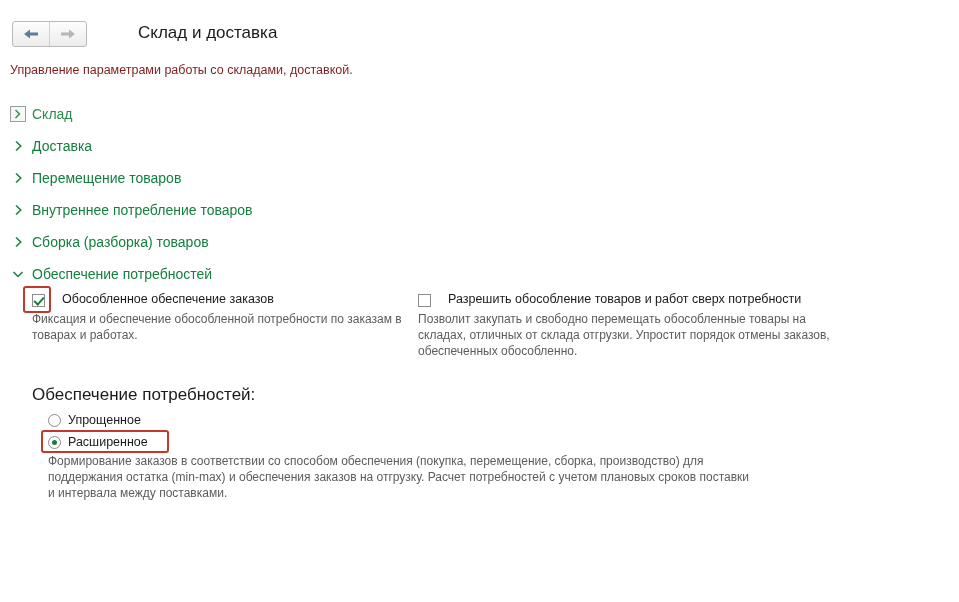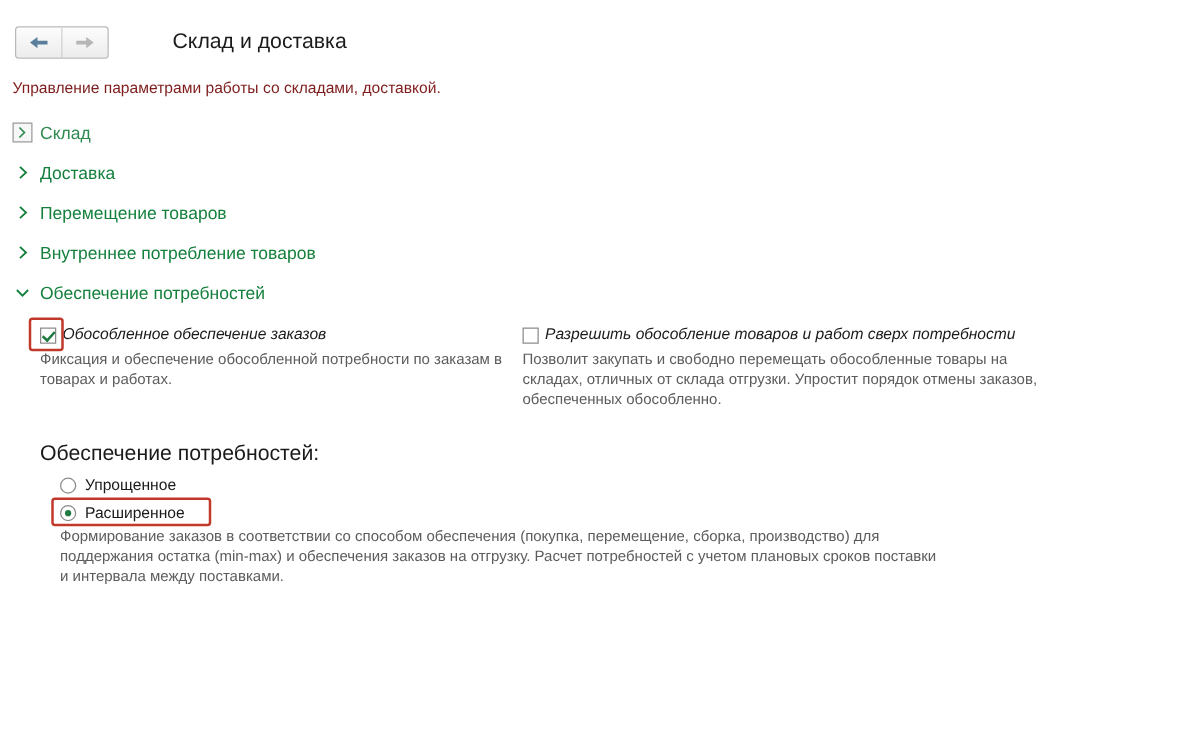--- a/index.html
+++ b/index.html
@@ -58,21 +58,21 @@
     color: #7f1d1d;
   }
   .sections {
     position: absolute;
     left: 10px;
     top: 98px;
     width: 930px;
   }
   .section-head {
     display: flex;
-    align-items: flex-start;
+    align-items: center;
     height: 32px;
     cursor: pointer;
   }
   .chev {
     width: 16px;
     height: 16px;
     margin-right: 6px;
     display: inline-flex;
     align-items: center;
     justify-content: center;
@@ -96,23 +96,22 @@
   }
   .two-col {
     display: flex;
     gap: 0px;
   }
   .col-left { width: 400px; padding-left: 22px; box-sizing: border-box; }
   .col-right { width: 430px; padding-left: 8px; box-sizing: border-box;}
   .chk-row {
     display: flex;
     align-items: flex-end;
-    gap: 5px;
-    position: relative;
-    font-style: italic;
+    gap: 17px;
+    position: relative;
   }
   .checkbox {
     width: 13px;
     height: 13px;
     border: 1px solid #8c8c8c;
     background: #fff;
     box-sizing: border-box;
     position: relative;
     flex: none;
     margin-top: 1px;
@@ -251,20 +250,28 @@
 
   <div class="section-head">
     <span class="chev">
       <svg width="9" height="12" viewBox="0 0 9 12">
           <path d="M2 1.5 L6.8 6 L2 10.5" fill="none" stroke="#15803d" stroke-width="1.5"></path>
         </svg>
     </span>
     <span class="sec-label">Внутреннее потребление товаров</span>
   </div>
 
+  <div class="section-head">
+    <span class="chev">
+      <svg width="9" height="12" viewBox="0 0 9 12">
+          <path d="M2 1.5 L6.8 6 L2 10.5" fill="none" stroke="#15803d" stroke-width="1.5"></path>
+        </svg>
+    </span>
+    <span class="sec-label">Сборка (разборка) товаров</span>
+  </div>
 
   <div class="section-head">
     <span class="chev">
       <svg width="12" height="9" viewBox="0 0 12 9">
           <path d="M1.5 2 L6 6.5 L10.5 2" fill="none" stroke="#15803d" stroke-width="1.5"></path>
         </svg>
     </span>
     <span class="sec-label">Обеспечение потребностей</span>
   </div>
 

